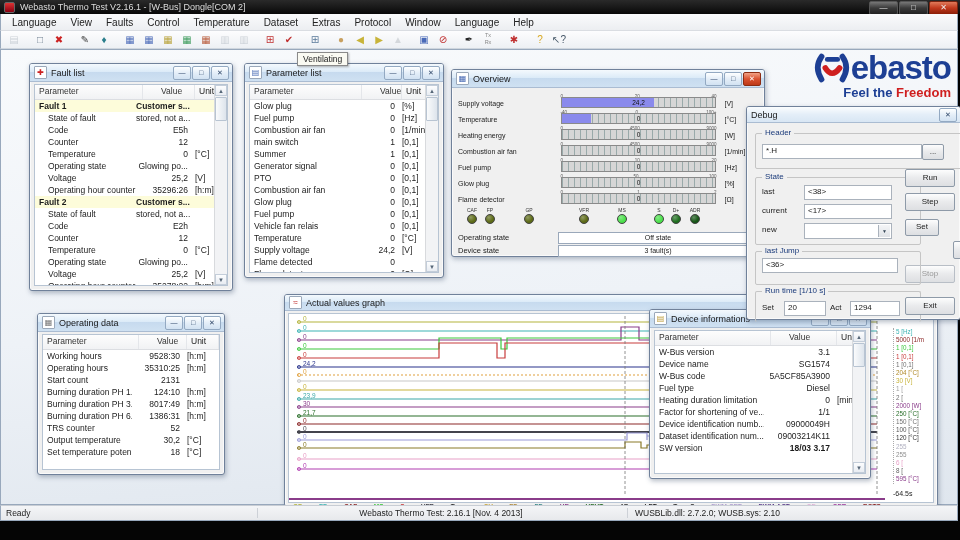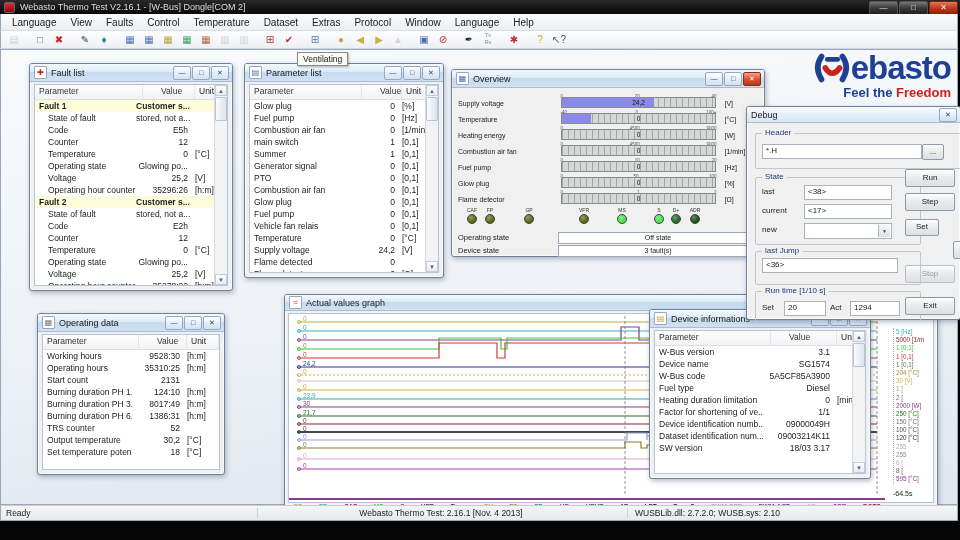--- a/index.html
+++ b/index.html
@@ -767,21 +767,21 @@
             <span class="c-v" style="width: 66px;">09000049H</span>
             <span class="c-u" style="width: 28px;"></span>
           </div>
           <div class="trow">
             <span class="c-p">Dataset identification num...</span>
             <span class="c-v" style="width: 66px;">09003214K11</span>
             <span class="c-u" style="width: 28px;"></span>
           </div>
           <div class="trow">
             <span class="c-p">SW version</span>
-            <span class="c-v" style="width: 66px;">18/03 3.17</span>
+            <span class="c-v" style="width: 66px; font-weight: bold;">18/03 3.17</span>
             <span class="c-u" style="width: 28px;"></span>
           </div>
           <div class="vsb">
             <div class="sa">▲</div>
             <div class="thumb"></div>
             <div class="sa bot">▼</div>
           </div>
         </div>
     </div>
 

